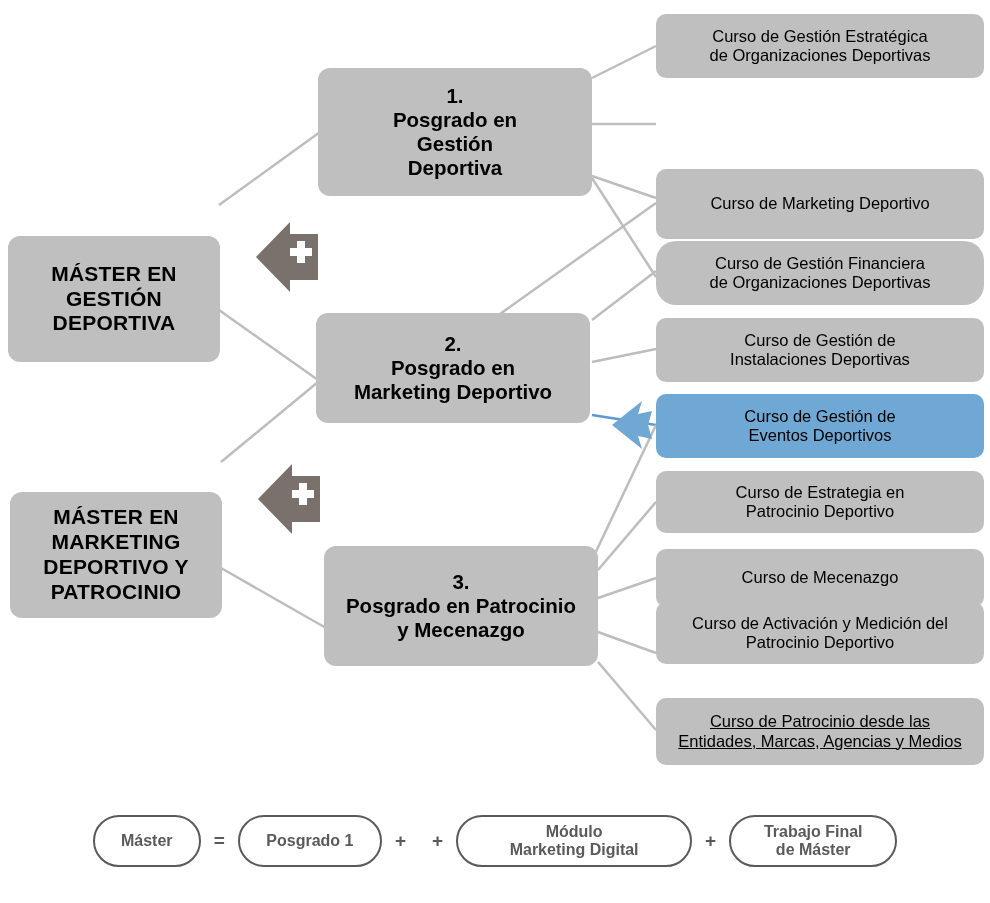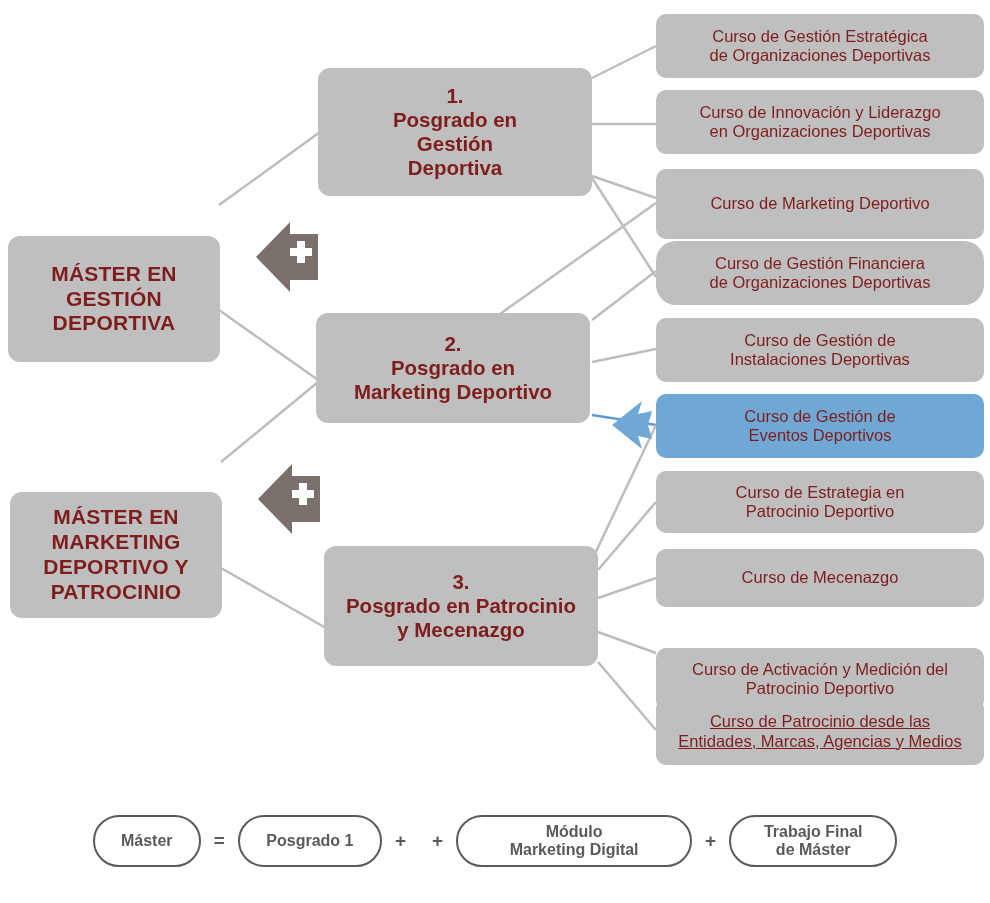--- a/index.html
+++ b/index.html
@@ -25,21 +25,21 @@
     height: 903px;
     pointer-events: none;
   }
   .node {
     position: absolute;
     box-sizing: border-box;
     display: flex;
     align-items: center;
     justify-content: center;
     text-align: center;
-    color: #7f1d1d;
+    color: #000000;
     border-radius: 12px;
     background: #bfbfbf;
     line-height: 1.18;
     padding: 4px 10px;
     white-space: pre-line;
   }
   .master {
     font-size: 21px;
     font-weight: bold;
     letter-spacing: 0.2px;
@@ -187,24 +187,20 @@
   <div class="node posgrado" style="left:324px; top:546px; width:274px; height:120px;">
     <span>3.
 Posgrado en Patrocinio
 y Mecenazgo</span>
   </div>
 
   <div class="node course" style="left:656px; top:14px; width:328px; height:64px;">
     <span>Curso de Gestión Estratégica
 de Organizaciones Deportivas</span>
   </div>
-  <div class="node course" style="left:656px; top:90px; width:328px; height:64px;">
-    <span>Curso de Innovación y Liderazgo
-en Organizaciones Deportivas</span>
-  </div>
   <div class="node course" style="left:656px; top:169px; width:328px; height:70px;">
     <span>Curso de Marketing Deportivo</span>
   </div>
   <div class="node course" style="left:656px; top:241px; width:328px; height:64px;border-radius:20px;">
     <span>Curso de Gestión Financiera
 de Organizaciones Deportivas</span>
   </div>
   <div class="node course" style="left:656px; top:318px; width:328px; height:64px;">
     <span>Curso de Gestión de
 Instalaciones Deportivas</span>
@@ -213,21 +209,21 @@
     <span>Curso de Gestión de
 Eventos Deportivos</span>
   </div>
   <div class="node course" style="left:656px; top:471px; width:328px; height:62px;">
     <span>Curso de Estrategia en
 Patrocinio Deportivo</span>
   </div>
   <div class="node course" style="left:656px; top:549px; width:328px; height:58px;">
     <span>Curso de Mecenazgo</span>
   </div>
-  <div class="node course" style="left:656px; top:648px; width:328px; height:62px;">
+  <div class="node course" style="left:656px; top:602px; width:328px; height:62px;">
     <span>Curso de Activación y Medición del
 Patrocinio Deportivo</span>
   </div>
   <div class="node course" style="left:656px; top:698px; width:328px; height:67px;text-decoration:underline;">
     <span>Curso de Patrocinio desde las
 Entidades, Marcas, Agencias y Medios</span>
   </div>
 
   <div class="legend">
     <div class="pill pill-master">

